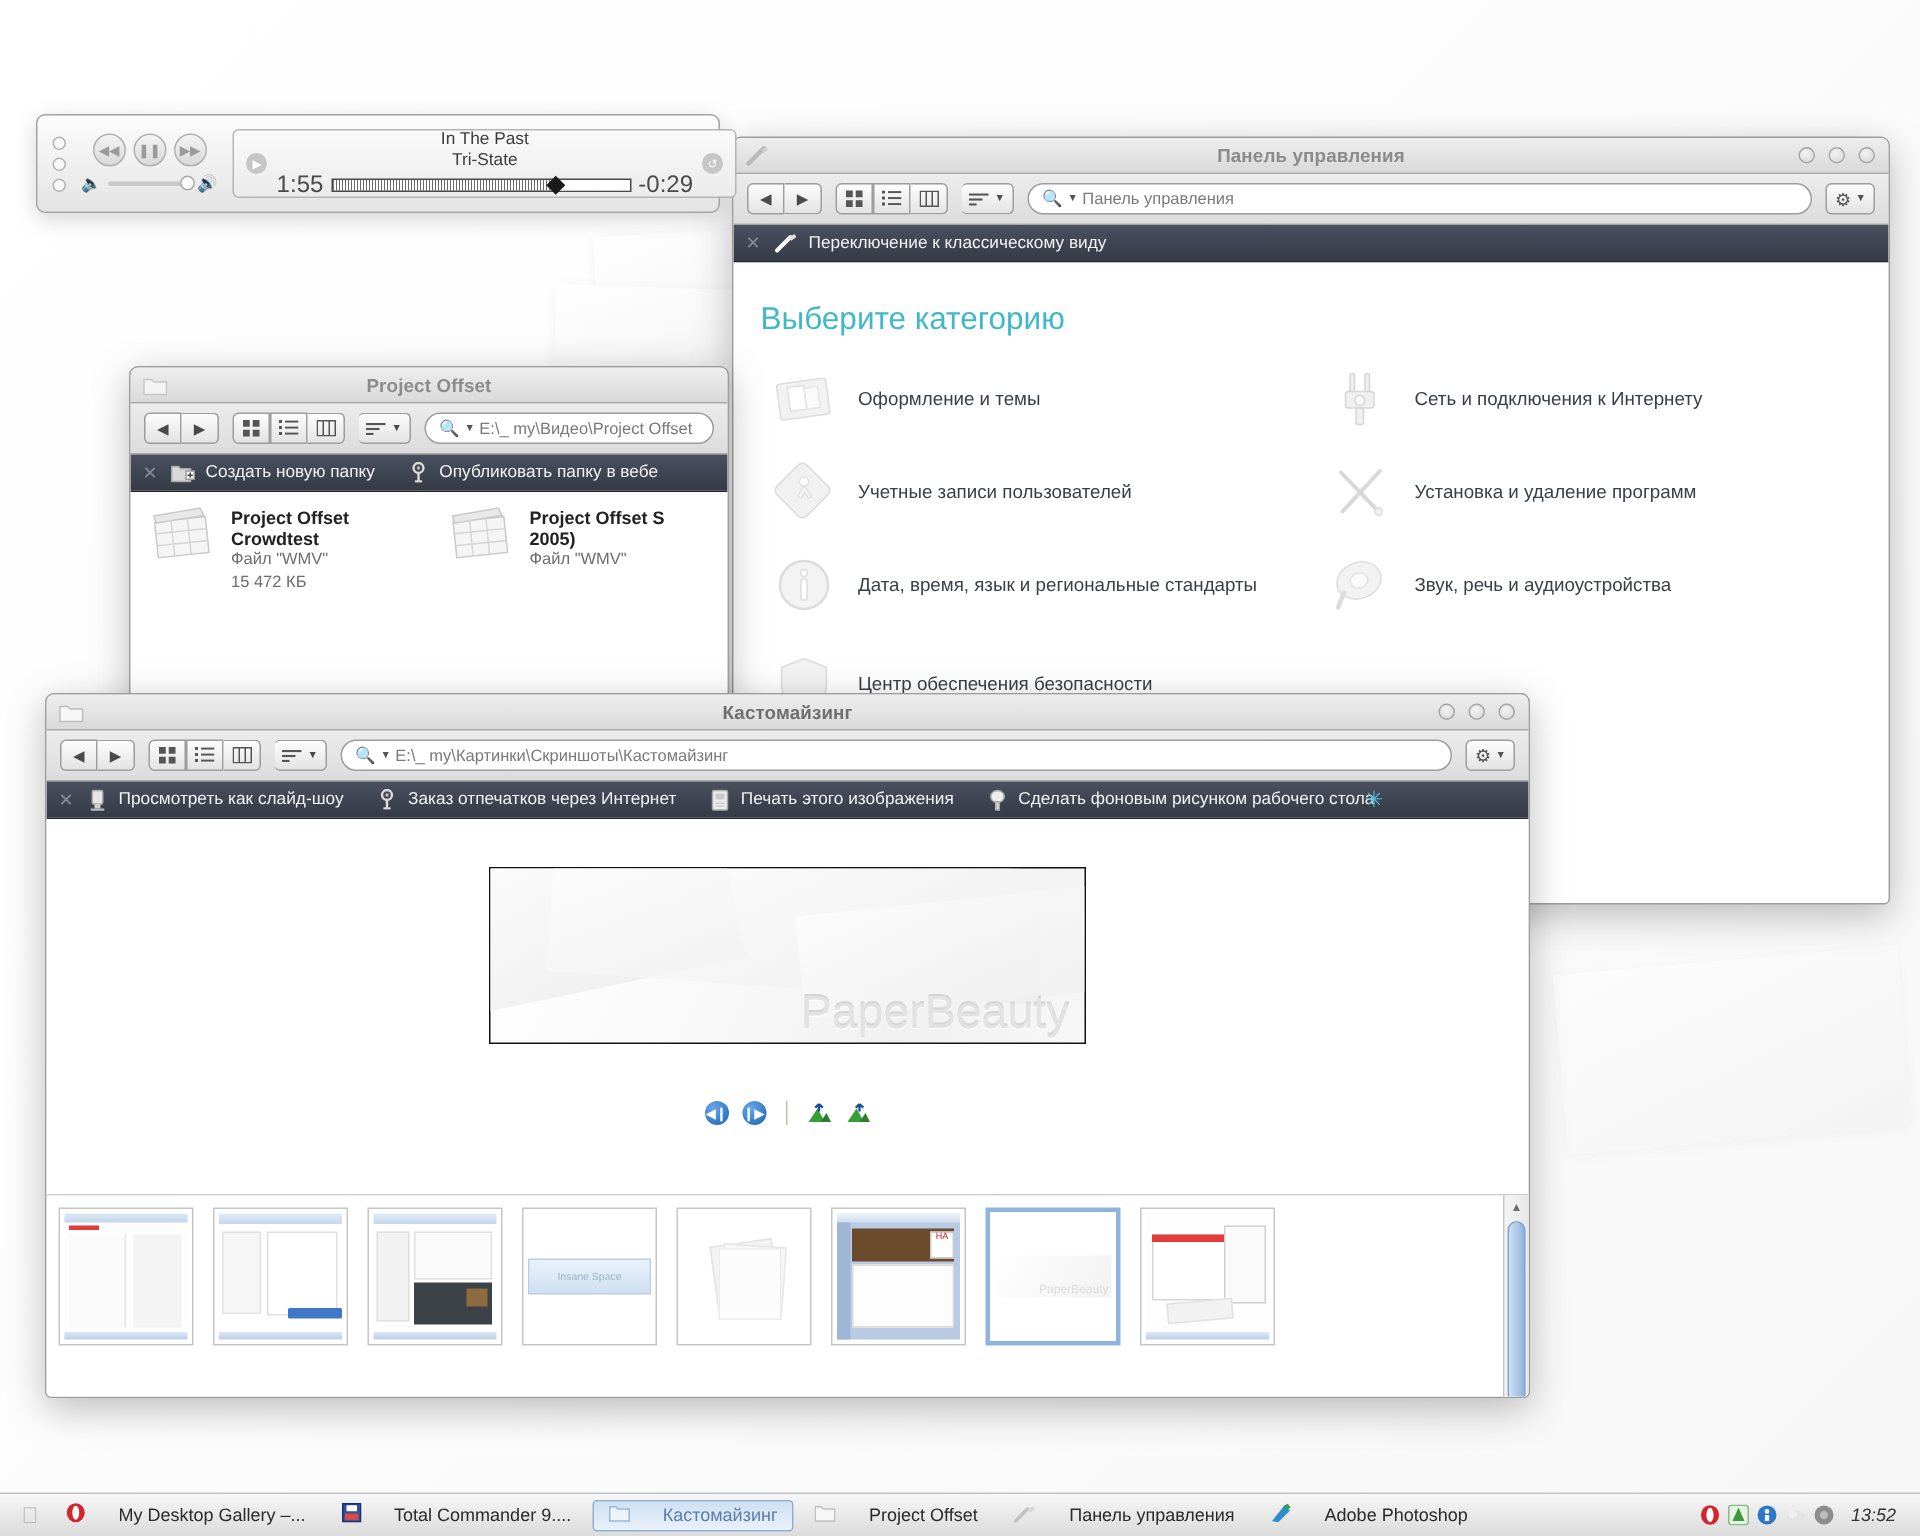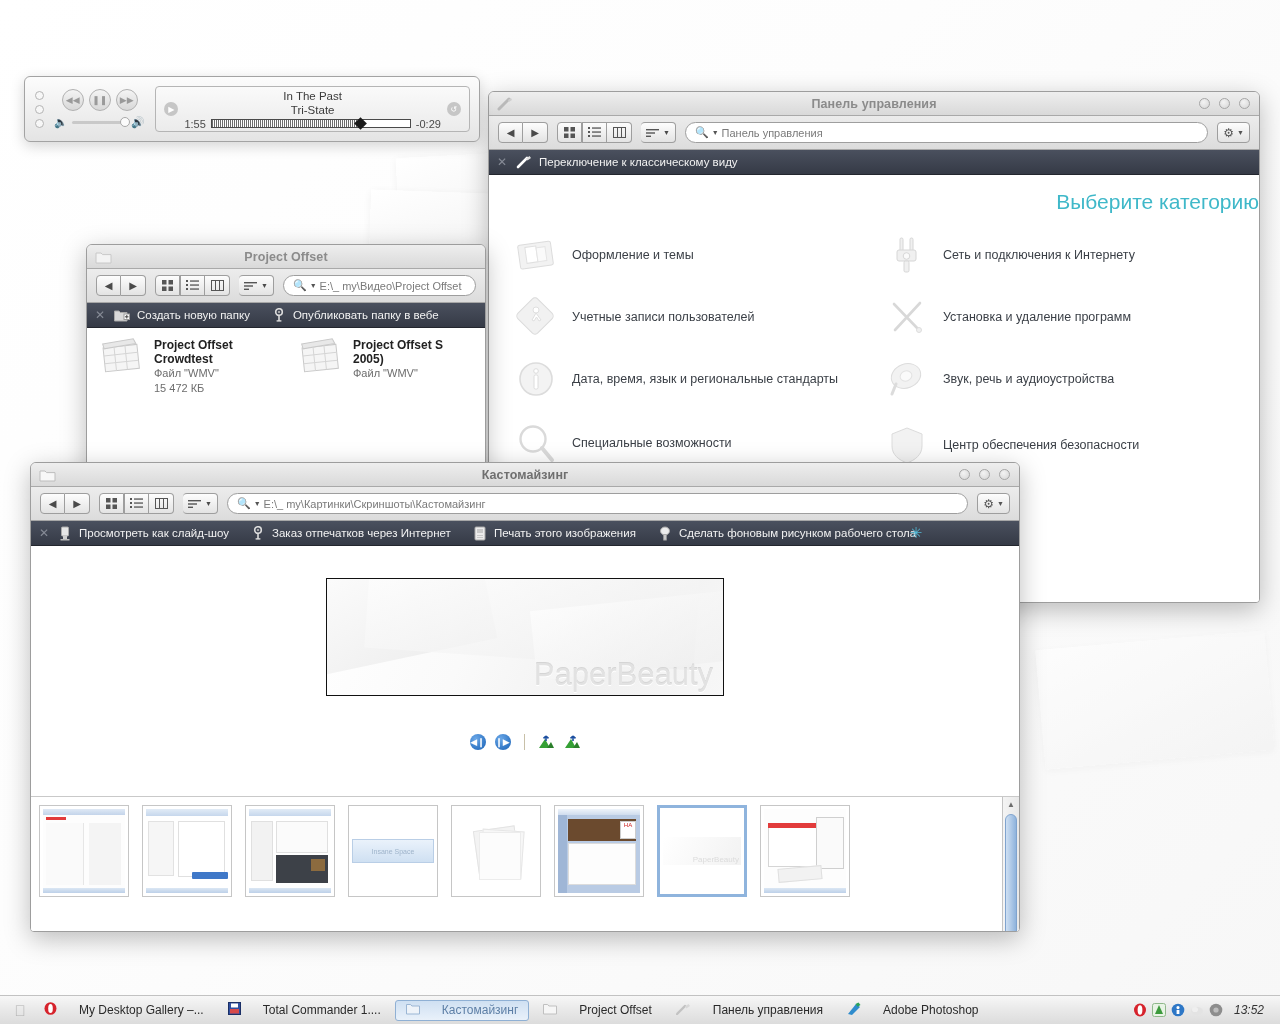--- a/index.html
+++ b/index.html
@@ -94,21 +94,21 @@
     padding-left:8px; gap:0; overflow:hidden; white-space:nowrap;
   }
   .taskstrip .x { color:#868b96; margin-right:9px; font-size:12px;}
   .tsitem { display:flex; align-items:center; gap:7px; margin-right:22px;}
   .tsitem span.lbl { color:#f2f2f2; }
 
   .content { background:#fff; }
 
   
   #cp { left:488px; top:91px; width:772px; height:512px; }
-  #cp .content { height:calc(100% - 24px - 34px - 25px); padding:15px 0 0 0; position:relative;text-align:right; }
+  #cp .content { height:calc(100% - 24px - 34px - 25px); padding:26px 0 0 0; position:relative; }
   .cp-head {
     font-size:21px; color:#3fb8c9; margin:0 0 18px 18px; font-weight:normal;
   }
   .cp-grid { display:grid; grid-template-columns:1fr 1fr; row-gap:16px; padding:0 14px;}
   .cp-item { display:flex; align-items:center; gap:13px; padding-left:10px;}
   .cp-item .lbl { font-size:12.5px; color:#3a3f46; }
   .cpicon { width:46px; height:46px; flex:none; position:relative; }
 
   
   #po { left:86px; top:244px; width:400px; height:320px; }
@@ -178,21 +178,21 @@
     background:#fbfbfb;border:1px solid #a8a8a8;}
   .lcd {
     flex:1; height:46px; border:1px solid #b5b5b5; border-radius:4px;
     background:linear-gradient(180deg,#fafafa,#ebebeb);
     display:flex; align-items:center; padding:0 8px; gap:6px; position:relative;
   }
   .lcd-center { flex:1; text-align:center; }
   .lcd-t1 { font-size:11.5px; color:#3b3b3b; line-height:14px;}
   .lcd-t2 { font-size:11.5px; color:#3b3b3b; line-height:14px;}
   .lcd-prog { display:flex; align-items:center; justify-content:center; gap:5px; margin-top:1px;}
-  .ptime { font-size:11px; color:#4a4a4a;}
+  .ptime { font-size:16px; color:#4a4a4a;}
   .ptrack { width:200px; height:9px; border:1px solid #4a4a4a; background:repeating-linear-gradient(90deg,#6d6d6d 0 1px,#fff 1px 2px); position:relative;}
   .ptrack .empty { position:absolute; right:0; top:0; bottom:0; width:25%; background:#fff;}
   .ptrack .knob { position:absolute; left:73%; top:-1px; width:9px;height:9px;background:#1a1a1a;
      transform:rotate(45deg); }
   .lcd-side { width:14px;height:14px;border-radius:50%;background:#c6c6c6;
      display:flex;align-items:center;justify-content:center;color:#fff;font-size:8px;}
 
   
   #taskbar {
     position:absolute; left:0; bottom:0; width:1280px; height:29px;
@@ -378,29 +378,20 @@
         <div class="cpicon">
           <svg width="46" height="46" viewBox="0 0 46 46">
               <ellipse cx="22" cy="20" rx="15" ry="12" transform="rotate(-20 22 20)" fill="#f2f2f2" stroke="#dcdcdc"></ellipse>
               <ellipse cx="22" cy="20" rx="6" ry="5" transform="rotate(-20 22 20)" fill="#fafafa" stroke="#e2e2e2"></ellipse>
               <path d="M12 28 L8 38" stroke="#dcdcdc" stroke-width="3" stroke-linecap="round"></path>
             </svg>
         </div>
         <span class="lbl">Звук, речь и аудиоустройства</span>
       </div>
 
-      <div class="cp-item">
-        <div class="cpicon">
-          <svg width="46" height="46" viewBox="0 0 46 46">
-              <circle cx="20" cy="19" r="12.5" fill="none" stroke="#dadada" stroke-width="2.4"></circle>
-              <path d="M29 28 L39 40" stroke="#dadada" stroke-width="4" stroke-linecap="round"></path>
-            </svg>
-        </div>
-        <span class="lbl">Специальные возможности</span>
-      </div>
 
       <div class="cp-item" style="margin-top:4px;">
         <div class="cpicon">
           <svg width="46" height="46" viewBox="0 0 46 46">
               <path d="M23 6 L38 12 V24 C38 33 31 38 23 41 C15 38 8 33 8 24 V12 Z" fill="#f2f2f2" stroke="#dcdcdc"></path>
             </svg>
         </div>
         <span class="lbl">Центр обеспечения безопасности</span>
       </div>
 
@@ -815,21 +806,21 @@
   </div>
 
   <div class="tbtask">
     <span>
       <svg width="13" height="13" viewBox="0 0 13 13">
           <rect x="0.5" y="0.5" width="12" height="12" fill="#2f4fa0" stroke="#1b2f66"></rect>
           <rect x="3" y="1.5" width="7" height="4" fill="#fff"></rect>
           <rect x="2" y="7" width="9" height="4.5" fill="#d84a4a"></rect>
         </svg>
     </span>
-    <span>Total Commander 1....</span>
+    <span>Total Commander 9....</span>
   </div>
 
   <div class="tbtask active">
     <span>
       <svg width="14" height="12" viewBox="0 0 14 12">
           <path d="M0.5 1.5 H4.6 L5.9 3 H13.5 V11 H0.5 Z" fill="#eef3f9" stroke="#9bb6d4"></path>
         </svg>
     </span>
     <span>Кастомайзинг</span>
   </div>

